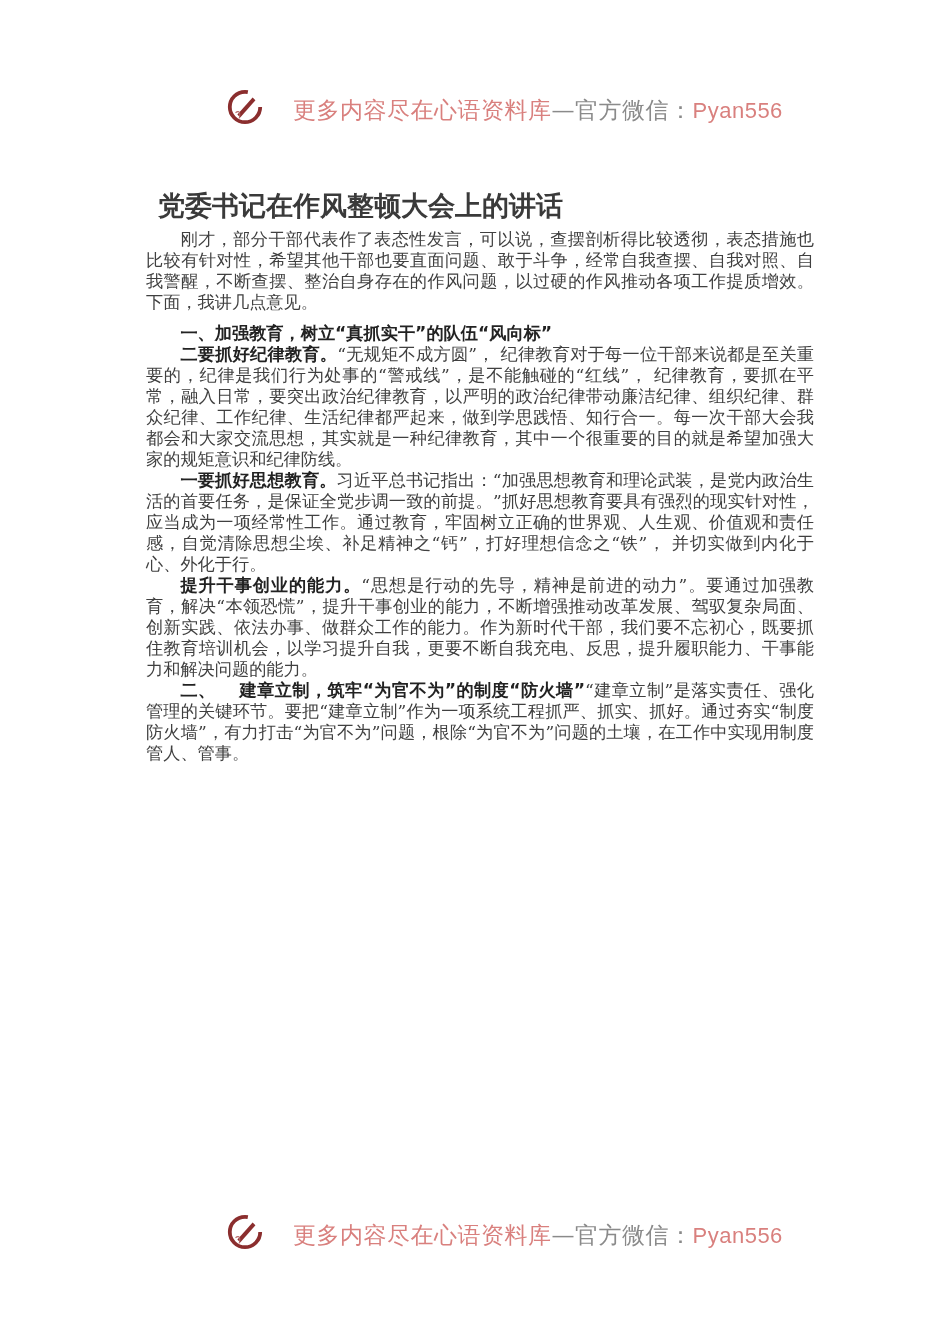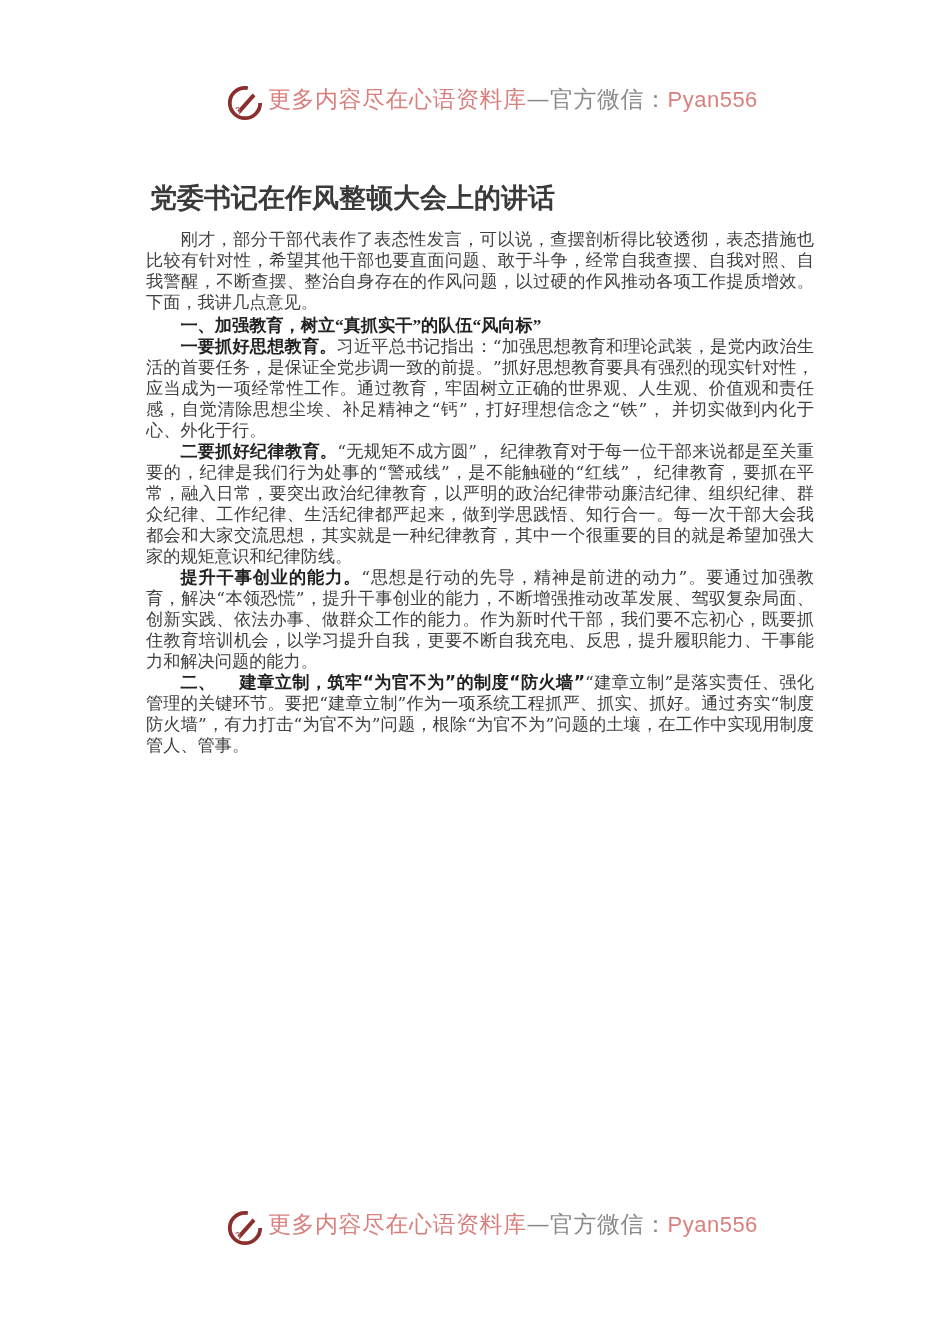--- a/index.html
+++ b/index.html
@@ -1,32 +1,32 @@
 <!DOCTYPE html>
 <html><head>
 <meta charset="utf-8">
 <style>
   html, body { margin: 0; padding: 0; background: #ffffff; }
   body { width: 950px; height: 1344px; position: relative; overflow: hidden;
          font-family: "DejaVu Serif", "Liberation Serif", serif; color: #333; }
   .banner { position: absolute; left: 226px; width: 500px; height: 42px;
-            display: flex; align-items: flex-start; }
+            display: flex; align-items: flex-end; gap: 25px; }
   .banner.top { top: 84px; }
   .banner.bottom { top: 1209px; }
   .logo { width: 38px; height: 38px; margin-right: 4px; flex: none; }
   .banner-text { font-size: 23px; letter-spacing: 0.5px; white-space: nowrap; }
   .b-red { color: #d9807e; font-family: "DejaVu Serif", serif; }
   .b-gray { color: #8a8a8a; font-family: "DejaVu Serif", serif; }
   .b-id { color: #d9807e; font-family: "Liberation Sans", sans-serif; font-size: 22px; }
   .title { position: absolute; left: 146px; top: 176px; font-size: 27px; font-weight: bold;
-           color: #3a3a3a; font-family: "DejaVu Sans", sans-serif; letter-spacing: 0px; margin: 4px; }
+           color: #3a3a3a; font-family: "DejaVu Sans", sans-serif; letter-spacing: 0px; margin: 12px; }
   .content { position: absolute; left: 146px; top: 229px; width: 668px;
              font-size: 17.2px; line-height: 21px; color: #404040; }
   .content p { margin: 0; text-indent: 2em; text-align: justify; }
-  .content p.gap { margin-top: 2px; font-family: Liberation Serif, serif; }
+  .content p.gap { margin-top: 10px; }
   .content b { color: #222; font-family: "DejaVu Sans", sans-serif; font-weight: bold; }
   .heading { font-family: "DejaVu Sans", sans-serif; font-weight: bold; color: #222; }
 </style>
 </head>
 <body>
 
 <div class="banner top">
   <svg class="logo" viewBox="0 0 40 40">
     <circle cx="20" cy="20" r="16" fill="none" stroke="#8b2e2e" stroke-width="4" stroke-dasharray="78 22"></circle>
     <path d="M12 28 L28 10 L31 13 L15 31 Z" fill="#8b2e2e"></path>
@@ -35,22 +35,22 @@
   <span class="banner-text">
     <span class="b-red">更多内容尽在心语资料库</span><span class="b-gray">—</span><span class="b-gray">官方微信：</span><span class="b-id">Pyan556</span>
   </span>
 </div>
 
 <h1 class="title">党委书记在作风整顿大会上的讲话</h1>
 
 <div class="content">
   <p>刚才，部分干部代表作了表态性发言，可以说，查摆剖析得比较透彻，表态措施也比较有针对性，希望其他干部也要直面问题、敢于斗争，经常自我查摆、自我对照、自我警醒，不断查摆、整治自身存在的作风问题，以过硬的作风推动各项工作提质增效。下面，我讲几点意见。</p>
   <p class="gap heading">一、加强教育，树立“真抓实干”的队伍“风向标”</p>
+  <p><b>二要抓好纪律教育。</b><span>“无规矩不成方圆”， 纪律教育对于每一位干部来说都是至关重要的，纪律是我们行为处事的“警戒线”，是不能触碰的“红线”， 纪律教育，要抓在平常，融入日常，要突出政治纪律教育，以严明的政治纪律带动廉洁纪律、组织纪律、群众纪律、工作纪律、生活纪律都严起来，做到学思践悟、知行合一。每一次干部大会我都会和大家交流思想，其实就是一种纪律教育，其中一个很重要的目的就是希望加强大家的规矩意识和纪律防线。</span></p>
   <p><b>一要抓好思想教育。</b><span>习近平总书记指出：“加强思想教育和理论武装，是党内政治生活的首要任务，是保证全党步调一致的前提。”抓好思想教育要具有强烈的现实针对性，应当成为一项经常性工作。通过教育，牢固树立正确的世界观、人生观、价值观和责任感，自觉清除思想尘埃、补足精神之“钙”，打好理想信念之“铁”， 并切实做到内化于心、外化于行。</span></p>
-  <p><b>二要抓好纪律教育。</b><span>“无规矩不成方圆”， 纪律教育对于每一位干部来说都是至关重要的，纪律是我们行为处事的“警戒线”，是不能触碰的“红线”， 纪律教育，要抓在平常，融入日常，要突出政治纪律教育，以严明的政治纪律带动廉洁纪律、组织纪律、群众纪律、工作纪律、生活纪律都严起来，做到学思践悟、知行合一。每一次干部大会我都会和大家交流思想，其实就是一种纪律教育，其中一个很重要的目的就是希望加强大家的规矩意识和纪律防线。</span></p>
   <p><b>提升干事创业的能力。</b><span>“思想是行动的先导，精神是前进的动力”。要通过加强教育，解决“本领恐慌”，提升干事创业的能力，不断增强推动改革发展、驾驭复杂局面、创新实践、依法办事、做群众工作的能力。作为新时代干部，我们要不忘初心，既要抓住教育培训机会，以学习提升自我，更要不断自我充电、反思，提升履职能力、干事能力和解决问题的能力。</span></p>
   <p><b>二、　 建章立制，筑牢“为官不为”的制度“防火墙”</b><span>“建章立制”是落实责任、强化管理的关键环节。要把“建章立制”作为一项系统工程抓严、抓实、抓好。通过夯实“制度防火墙”，有力打击“为官不为”问题，根除“为官不为”问题的土壤，在工作中实现用制度管人、管事。</span></p>
 </div>
 
 <div class="banner bottom">
   <svg class="logo" viewBox="0 0 40 40">
     <circle cx="20" cy="20" r="16" fill="none" stroke="#8b2e2e" stroke-width="4" stroke-dasharray="78 22"></circle>
     <path d="M12 28 L28 10 L31 13 L15 31 Z" fill="#8b2e2e"></path>
     <path d="M10 26 Q16 22 14 32" fill="none" stroke="#b86a6a" stroke-width="1.2"></path>
   </svg>

